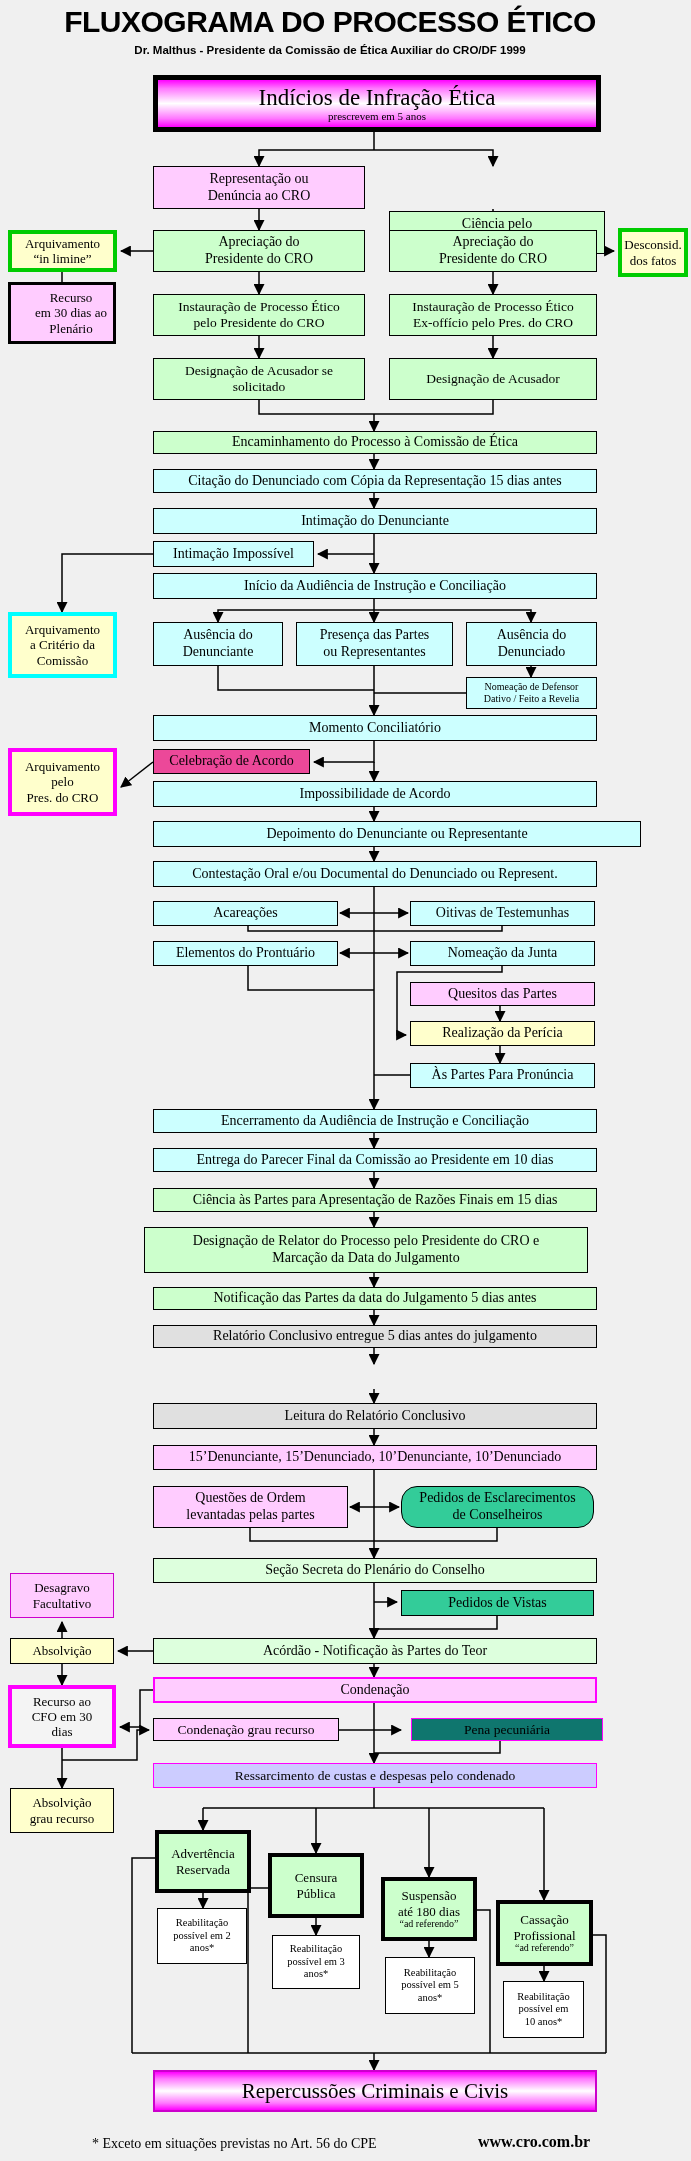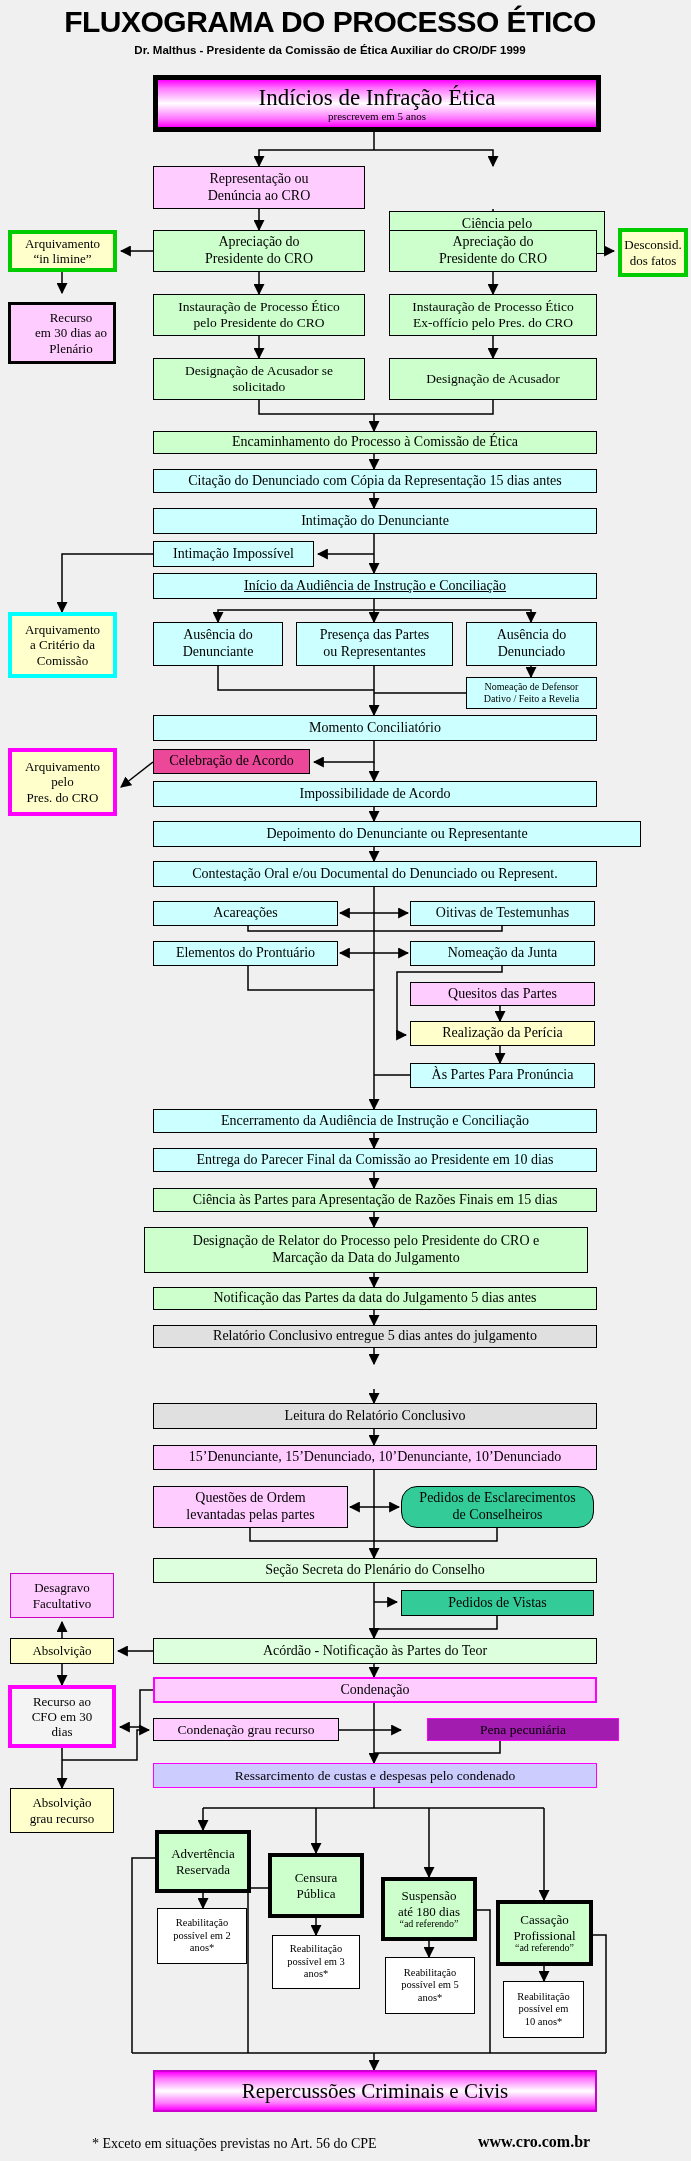--- a/index.html
+++ b/index.html
@@ -142,35 +142,35 @@
     <div class="node" style="left: 389px; top: 166px; width: 216px; height: 43px; background: rgb(204, 255, 204); border-width: 1px; border-color: rgb(0, 0, 0); font-size: 14px; margin-top: 45px;"><div class="lbl">Ciência pelo
 Presidente do CRO</div></div>
     <div class="node" style="left: 153px; top: 230px; width: 212px; height: 42px; background: rgb(204, 255, 204); border-width: 1px; border-color: rgb(0, 0, 0); font-size: 14px;"><div class="lbl">Apreciação do
 Presidente do CRO</div></div>
     <div class="node" style="left: 389px; top: 230px; width: 208px; height: 42px; background: rgb(204, 255, 204); border-width: 1px; border-color: rgb(0, 0, 0); font-size: 14px;"><div class="lbl">Apreciação do
 Presidente do CRO</div></div>
     <div class="node" style="left: 8px; top: 230px; width: 109px; height: 42px; background: rgb(255, 255, 204); border-width: 4px; border-color: rgb(0, 204, 0); font-size: 13px;"><div class="lbl">Arquivamento
 “in limine”</div></div>
     <div class="node" style="left: 618px; top: 228px; width: 70px; height: 49px; background: rgb(255, 255, 204); border-width: 4px; border-color: rgb(0, 204, 0); font-size: 13px;"><div class="lbl">Desconsid.
 dos fatos</div></div>
-    <div class="node" style="left: 8px; top: 302px; width: 108px; height: 62px; background: rgb(255, 204, 255); border-width: 3px; border-color: rgb(0, 0, 0); font-size: 13px; padding-left: 18px;"><div class="lbl">Recurso
+    <div class="node" style="left: 8px; top: 282px; width: 108px; height: 62px; background: rgb(255, 204, 255); border-width: 3px; border-color: rgb(0, 0, 0); font-size: 13px; padding-left: 18px;"><div class="lbl">Recurso
 em 30 dias ao
 Plenário</div></div>
     <div class="node" style="left: 153px; top: 294px; width: 212px; height: 42px; background: rgb(204, 255, 204); border-width: 1px; border-color: rgb(0, 0, 0); font-size: 13.5px;"><div class="lbl">Instauração de Processo Ético
 pelo Presidente do CRO</div></div>
     <div class="node" style="left: 389px; top: 294px; width: 208px; height: 42px; background: rgb(204, 255, 204); border-width: 1px; border-color: rgb(0, 0, 0); font-size: 13.5px;"><div class="lbl">Instauração de Processo Ético
 Ex-offício pelo Pres. do CRO</div></div>
     <div class="node" style="left: 153px; top: 358px; width: 212px; height: 42px; background: rgb(204, 255, 204); border-width: 1px; border-color: rgb(0, 0, 0); font-size: 13.5px;"><div class="lbl">Designação de Acusador se
 solicitado</div></div>
     <div class="node" style="left: 389px; top: 358px; width: 208px; height: 42px; background: rgb(204, 255, 204); border-width: 1px; border-color: rgb(0, 0, 0); font-size: 13.5px;"><div class="lbl">Designação de Acusador</div></div>
     <div class="node" style="left: 153px; top: 431px; width: 444px; height: 23px; background: rgb(204, 255, 204); border-width: 1px; border-color: rgb(0, 0, 0); font-size: 14px;"><div class="lbl">Encaminhamento do Processo à Comissão de Ética</div></div>
     <div class="node" style="left: 153px; top: 469px; width: 444px; height: 24px; background: rgb(204, 255, 255); border-width: 1px; border-color: rgb(0, 0, 0); font-size: 14px;"><div class="lbl">Citação do Denunciado com Cópia da Representação 15 dias antes</div></div>
     <div class="node" style="left: 153px; top: 508px; width: 444px; height: 26px; background: rgb(204, 255, 255); border-width: 1px; border-color: rgb(0, 0, 0); font-size: 14px;"><div class="lbl">Intimação do Denunciante</div></div>
     <div class="node" style="left: 153px; top: 541px; width: 161px; height: 26px; background: rgb(204, 255, 255); border-width: 1px; border-color: rgb(0, 0, 0); font-size: 14px;"><div class="lbl">Intimação Impossível</div></div>
-    <div class="node" style="left: 153px; top: 573px; width: 444px; height: 26px; background: rgb(204, 255, 255); border-width: 1px; border-color: rgb(0, 0, 0); font-size: 14px; text-decoration: underline;"><div class="lbl">Início da Audiência de Instrução e Conciliação</div></div>
+    <div class="node" style="left: 153px; top: 573px; width: 444px; height: 26px; background: rgb(204, 255, 255); border-width: 1px; border-color: rgb(0, 0, 0); font-size: 14px;"><div class="lbl">Início da Audiência de Instrução e Conciliação</div></div>
     <div class="node" style="left: 8px; top: 612px; width: 109px; height: 66px; background: rgb(255, 255, 204); border-width: 4px; border-color: rgb(0, 255, 255); font-size: 13px;"><div class="lbl">Arquivamento
 a Critério da
 Comissão</div></div>
     <div class="node" style="left: 153px; top: 622px; width: 130px; height: 44px; background: rgb(204, 255, 255); border-width: 1px; border-color: rgb(0, 0, 0); font-size: 14px;"><div class="lbl">Ausência do
 Denunciante</div></div>
     <div class="node" style="left: 296px; top: 622px; width: 157px; height: 44px; background: rgb(204, 255, 255); border-width: 1px; border-color: rgb(0, 0, 0); font-size: 14px;"><div class="lbl">Presença das Partes
 ou Representantes</div></div>
     <div class="node" style="left: 466px; top: 622px; width: 131px; height: 44px; background: rgb(204, 255, 255); border-width: 1px; border-color: rgb(0, 0, 0); font-size: 14px;"><div class="lbl">Ausência do
 Denunciado</div></div>
     <div class="node" style="left: 466px; top: 677px; width: 131px; height: 32px; background: rgb(204, 255, 255); border-width: 1px; border-color: rgb(0, 0, 0); font-size: 10px;"><div class="lbl">Nomeação de Defensor
@@ -207,21 +207,21 @@
     <div class="node" style="left: 401px; top: 1590px; width: 193px; height: 26px; background: rgb(51, 204, 153); border-width: 1px; border-color: rgb(0, 0, 0); font-size: 14px;"><div class="lbl">Pedidos de Vistas</div></div>
     <div class="node" style="left: 10px; top: 1573px; width: 104px; height: 45px; background: rgb(255, 204, 255); border-width: 1px; border-color: rgb(204, 0, 204); font-size: 13px;"><div class="lbl">Desagravo
 Facultativo</div></div>
     <div class="node" style="left: 10px; top: 1638px; width: 104px; height: 26px; background: rgb(255, 255, 204); border-width: 1px; border-color: rgb(0, 0, 0); font-size: 13px;"><div class="lbl">Absolvição</div></div>
     <div class="node" style="left: 153px; top: 1638px; width: 444px; height: 26px; background: rgb(221, 255, 221); border-width: 1px; border-color: rgb(0, 0, 0); font-size: 14px;"><div class="lbl">Acórdão - Notificação às Partes do Teor</div></div>
     <div class="node" style="left: 8px; top: 1685px; width: 108px; height: 63px; background: rgb(244, 244, 244); border-width: 4px; border-color: rgb(255, 0, 255); font-size: 13px;"><div class="lbl">Recurso ao
 CFO em 30
 dias</div></div>
     <div class="node" style="left: 153px; top: 1677px; width: 444px; height: 26px; background: rgb(255, 204, 255); border-width: 2px; border-color: rgb(255, 0, 255); font-size: 14px;"><div class="lbl">Condenação</div></div>
     <div class="node" style="left: 153px; top: 1718px; width: 186px; height: 23px; background: rgb(255, 204, 255); border-width: 1px; border-color: rgb(0, 0, 0); font-size: 13.5px;"><div class="lbl">Condenação grau recurso</div></div>
-    <div class="node" style="left: 427px; top: 1718px; width: 192px; height: 23px; background: #a21caf; border-width: 1px; border-color: rgb(255, 0, 255); font-size: 13.5px;"><div class="lbl">Pena pecuniária</div></div>
+    <div class="node" style="left: 411px; top: 1718px; width: 192px; height: 23px; background: #0f766e; border-width: 1px; border-color: rgb(255, 0, 255); font-size: 13.5px;"><div class="lbl">Pena pecuniária</div></div>
     <div class="node" style="left: 153px; top: 1763px; width: 444px; height: 25px; background: rgb(204, 204, 255); border-width: 1px; border-color: rgb(255, 0, 255); font-size: 13.5px;"><div class="lbl">Ressarcimento de custas e despesas pelo condenado</div></div>
     <div class="node" style="left: 10px; top: 1788px; width: 104px; height: 45px; background: rgb(255, 255, 204); border-width: 1px; border-color: rgb(0, 0, 0); font-size: 13px;"><div class="lbl">Absolvição
 grau recurso</div></div>
     <div class="node" style="left: 155px; top: 1830px; width: 96px; height: 63px; background: rgb(204, 255, 204); border-width: 4px; border-color: rgb(0, 0, 0); font-size: 13px;"><div class="lbl">Advertência
 Reservada</div></div>
     <div class="node" style="left: 268px; top: 1853px; width: 96px; height: 65px; background: rgb(204, 255, 204); border-width: 4px; border-color: rgb(0, 0, 0); font-size: 13px;"><div class="lbl">Censura
 Pública</div></div>
     <div class="node" style="left: 381px; top: 1877px; width: 96px; height: 64px; background: rgb(204, 255, 204); border-width: 4px; border-color: rgb(0, 0, 0); font-size: 13px;"><div class="lbl">Suspensão
 até 180 dias</div><div class="sub" style="font-size: 10px;">“ad referendo”</div></div>
     <div class="node" style="left: 496px; top: 1900px; width: 97px; height: 66px; background: rgb(204, 255, 204); border-width: 4px; border-color: rgb(0, 0, 0); font-size: 13px;"><div class="lbl">Cassação

